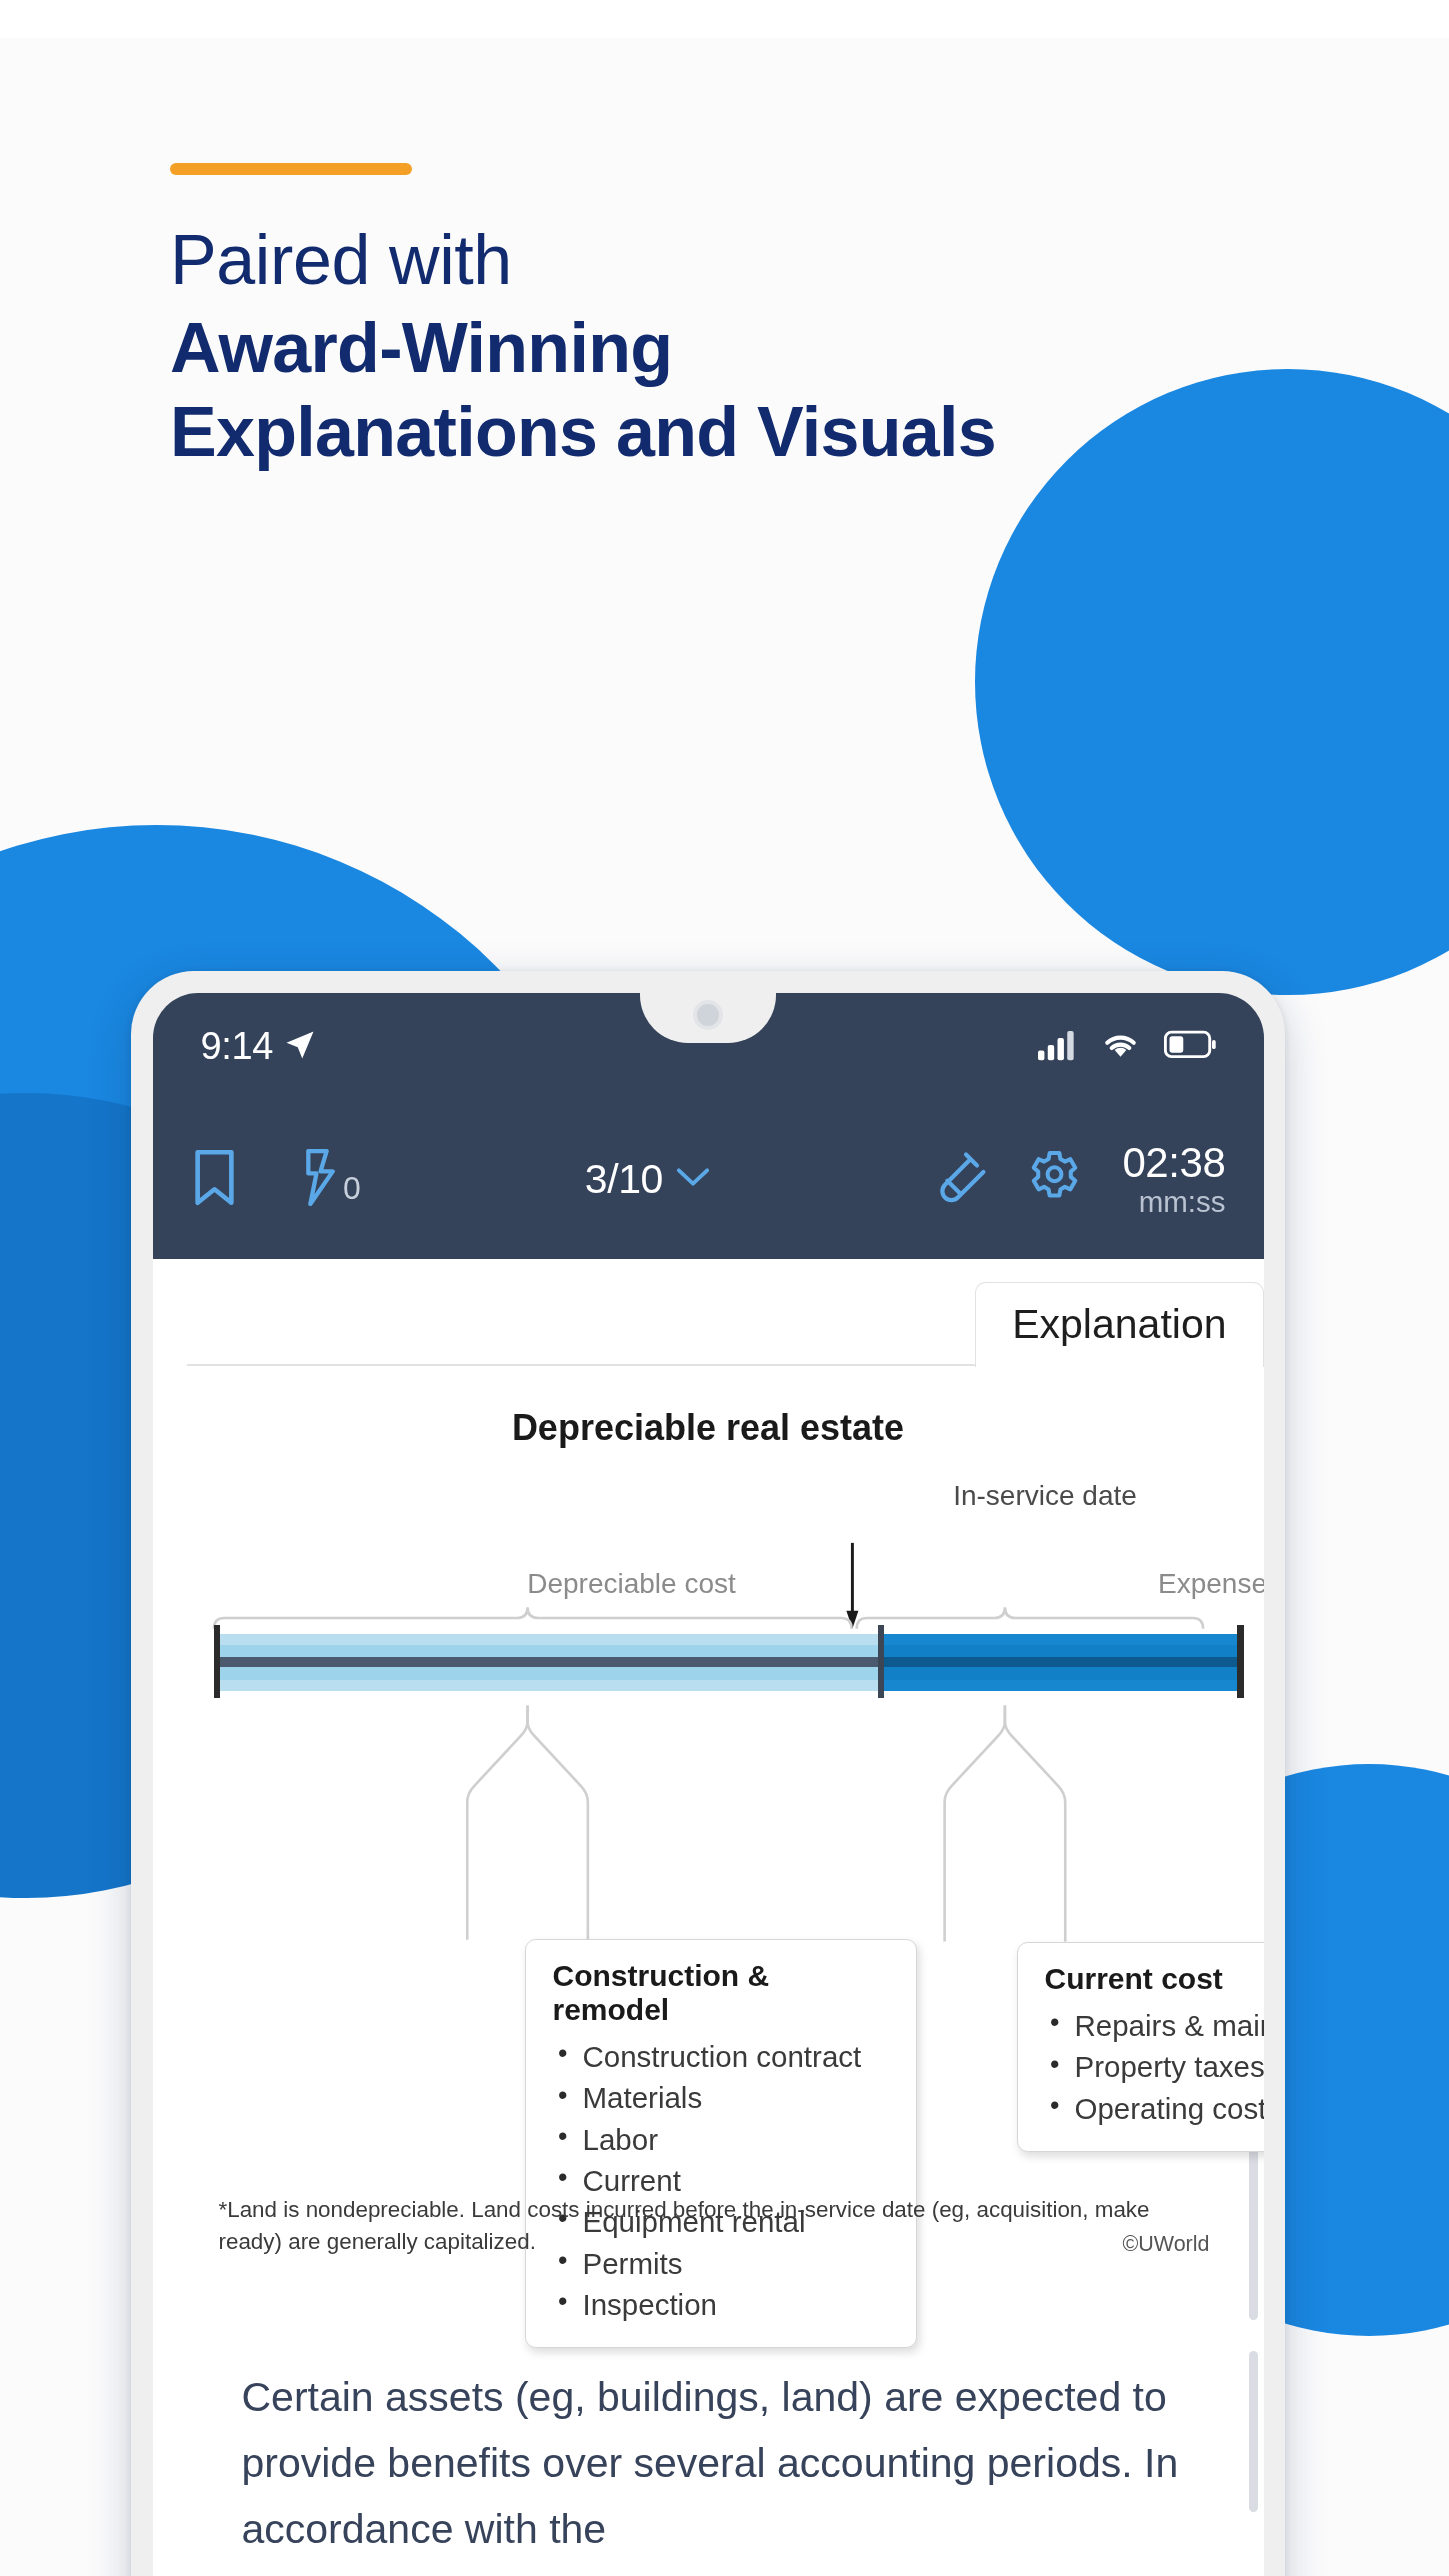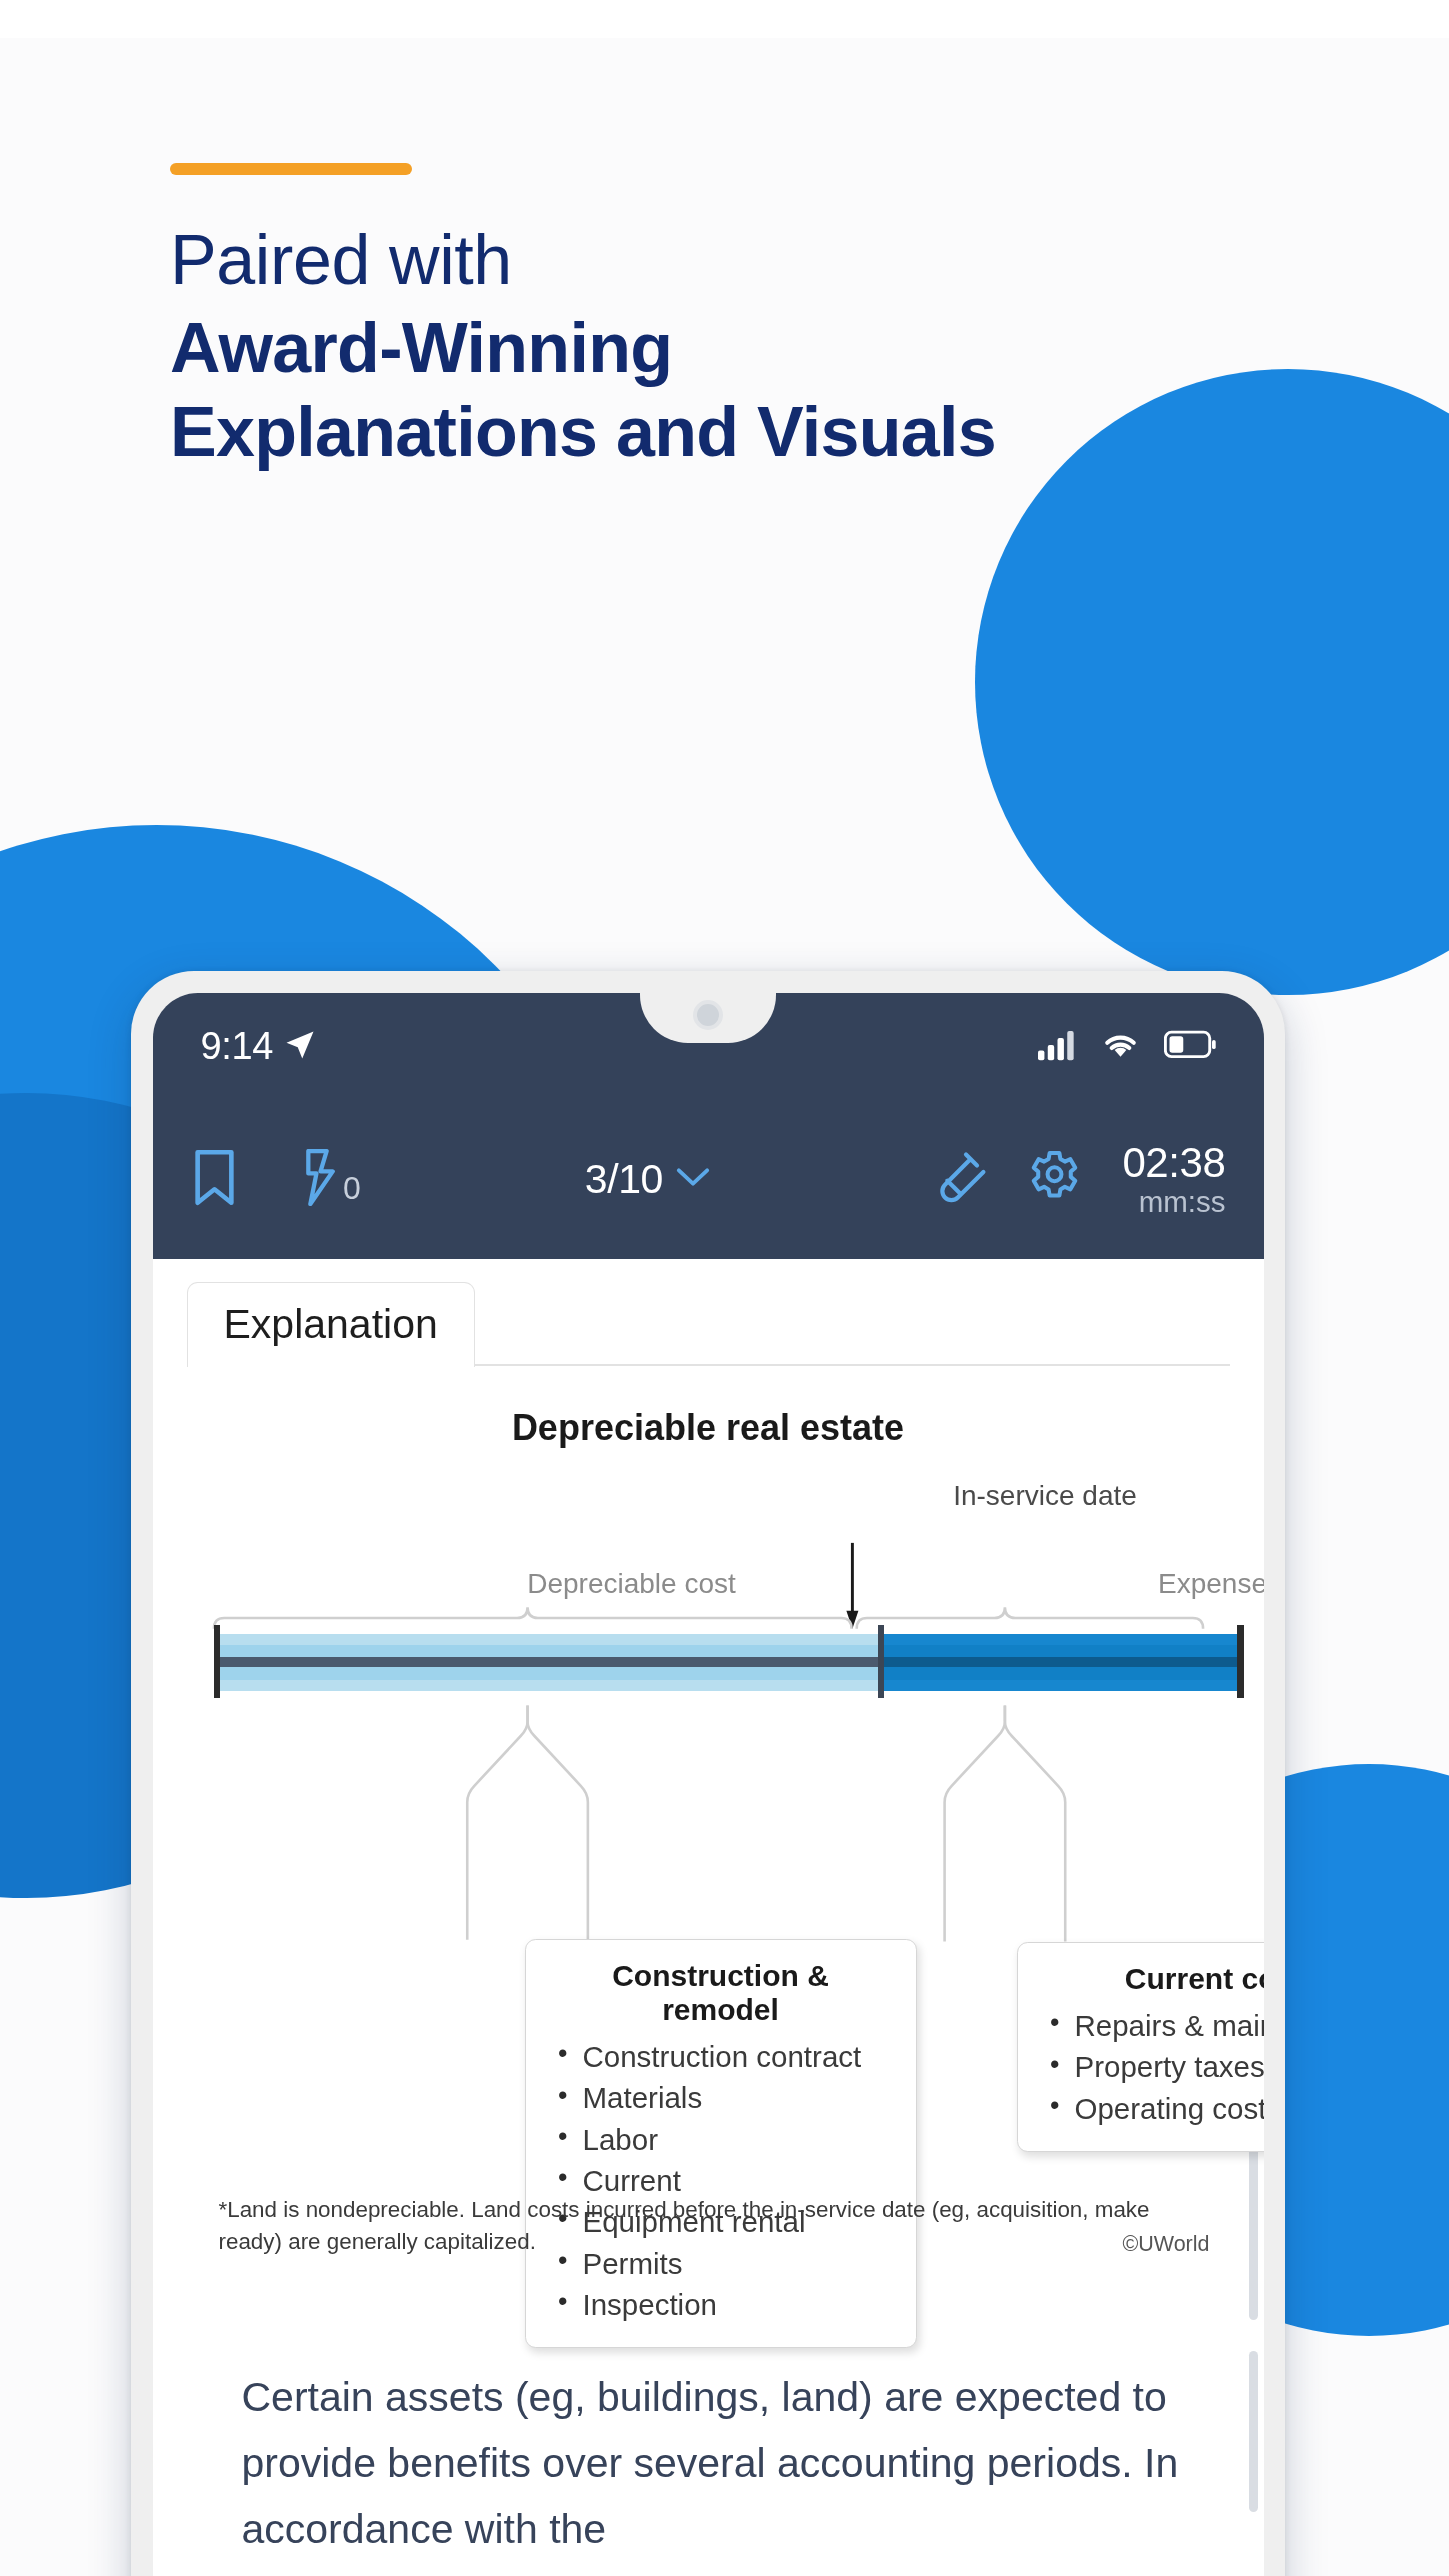--- a/index.html
+++ b/index.html
@@ -98,21 +98,21 @@
   .flash-wrap { display: flex; align-items: flex-end; gap: 3.6px; }
   .flash-count { color: #c7cfdb; font-size: 32px; line-height: 1; padding-bottom: 5.4px; }
   .qcount { color: #ffffff; font-size: 41px; letter-spacing: -0.4px; }
   .timer { text-align: right; line-height: 1.06; }
   .timer-value { color: #ffffff; font-size: 42px; letter-spacing: -0.4px; }
   .timer-unit { color: #b9c2d0; font-size: 29.5px; }
 
   
   .tabstrip {
     position: relative; height: 107px; background: #ffffff;
-    display: flex; align-items: flex-end; padding-left: 34px;
+    display: flex; align-items: flex-end; padding-left: 34px; justify-content: flex-end;
   }
   .tab {
     border: 1.8px solid #e2e2e2; border-bottom: none;
     border-radius: 10.7px 10.7px 0 0;
     background: #ffffff;
     padding: 18px 36px 19.7px 36px;
     font-size: 41px; color: #1e1e1e;
     position: relative; z-index: 3;
     margin-bottom: -1.8px;
   }
@@ -170,21 +170,21 @@
 
   .svg-overlay { position: absolute; left: 0; top: 0; width: 100%; height: 100%; pointer-events: none; }
 
   .callout {
     position: absolute; background: #ffffff;
     border: 1.8px solid #d6d6d6; border-radius: 10.7px;
     box-shadow: 2.7px 4.5px 8px rgba(0,0,0,0.13);
     padding: 19.7px 27px 21.5px 27px;
   }
   .callout-title {
-    text-align: center; font-size: 30px; font-weight: 700; color: #1a1a1a; margin-bottom: 9px;
+    text-align: left; font-size: 30px; font-weight: 700; color: #1a1a1a; margin-bottom: 9px;
   }
   .callout ul { list-style: none; }
   .callout li {
     font-size: 29.5px; color: #3a3a3a; line-height: 1.40;
     padding-left: 30px; position: relative;
   }
   .callout li::before {
     content: "•"; position: absolute; left: 5.4px; top: -0.9px; font-size: 27px; color: #2b2b2b;
   }
   .co-left  { left: 349px; top: 532px; width: 392px; }

